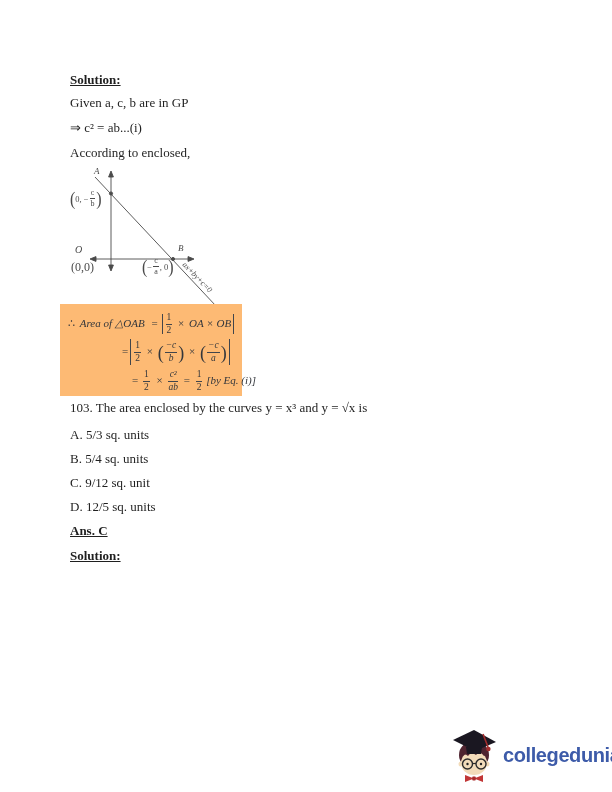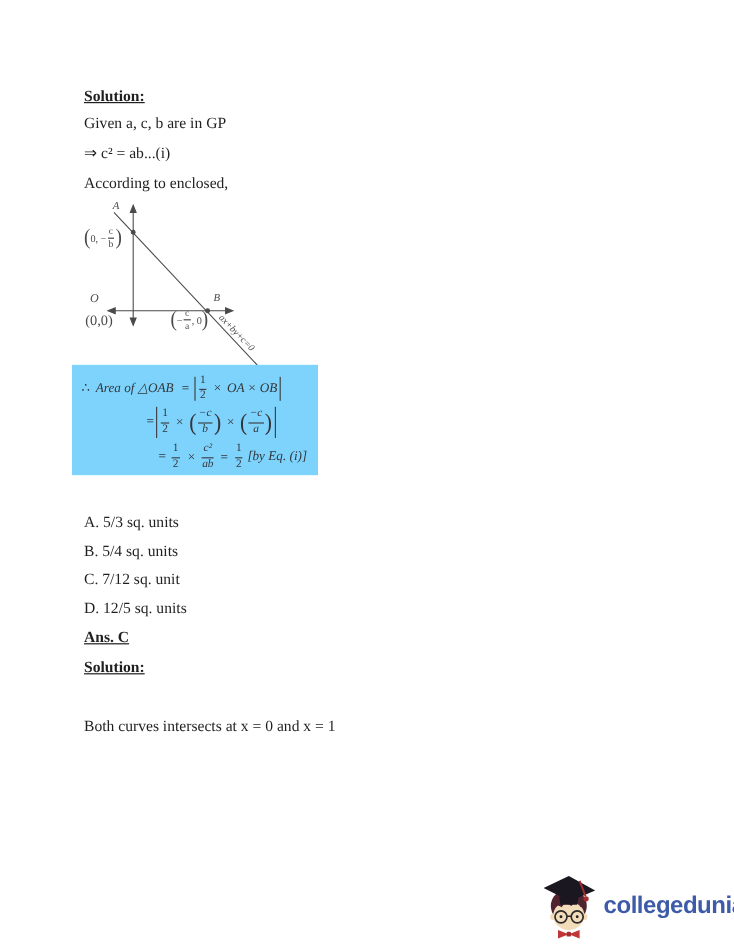--- a/index.html
+++ b/index.html
@@ -12,22 +12,22 @@
   .diagram svg{position:absolute;left:0;top:0;}
   .dlabel{position:absolute;font-size:9px;color:#4a4a4a;white-space:nowrap;line-height:1;}
   .ital{font-style:italic;}
   .coordlbl{display:inline-flex;align-items:center;font-size:8.5px;color:#4a4a4a;}
   .coordlbl .par{font-size:16px;font-weight:300;line-height:1;transform:scaleY(1.15);}
   .frac{display:inline-block;text-align:center;line-height:1;vertical-align:middle;margin:0 1px;}
   .frac .num{display:block;border-bottom:0.8px solid #4a4a4a;padding:0 1px 1px;}
   .frac .den{display:block;padding-top:1px;}
   .coordlbl .frac{font-size:8px;}
   
-  .mathblock{position:absolute;left:60px;top:304px;width:205px;height:92px;
-             background:#7dd3fc;font-size:11px;color:#33363b;}
+  .mathblock{position:absolute;left:60px;top:304px;width:182px;height:92px;
+             background:#fdba74;font-size:11px;color:#33363b;}
   .mrow{position:relative;white-space:nowrap;}
   .mrow1{padding:9px 0 0 8px;}
   .mrow2{padding:4px 0 0 62px;}
   .mrow3{padding:5px 0 0 72px;}
   .mfrac{font-size:9.5px;color:#33363b;}
   .mfrac .num{border-bottom:0.8px solid #41454b;}
   .vbar{display:inline-block;width:1px;background:#41454b;vertical-align:middle;margin:0 2px;}
   .vb1{height:20px;}
   .vb2{height:26px;}
   .bigp{font-size:18px;font-weight:300;vertical-align:middle;line-height:1;display:inline-block;transform:scaleY(1.1);}
@@ -109,39 +109,42 @@
       <span>=</span>
       <span class="frac mfrac msp"><span class="num">1</span><span class="den">2</span></span>
       <span class="msp">×</span>
       <span class="frac mfrac ital"><span class="num">c²</span><span class="den">ab</span></span>
       <span class="msp">=</span>
       <span class="frac mfrac"><span class="num">1</span><span class="den">2</span></span>
       <span class="ital">[by Eq. (i)]</span>
     </div>
   </div>
 
+  <div class="tline" style="top:400px">
+    <span>103.</span>
+    <span>The area enclosed by the curves y = x³ and y = √x is</span>
+  </div>
   <div class="tline" style="top:427px">
     <span>A.</span>
     <span>5/3 sq. units</span>
   </div>
   <div class="tline" style="top:451px">
     <span>B.</span>
     <span>5/4 sq. units</span>
   </div>
   <div class="tline" style="top:475px">
     <span>C.</span>
-    <span>7/12 sq. unit</span>
+    <span>9/12 sq. unit</span>
   </div>
   <div class="tline" style="top:499px">
     <span>D.</span>
     <span>12/5 sq. units</span>
   </div>
   <div class="tline bold" style="top:523px">Ans. C</div>
   <div class="tline bold" style="top:548px">Solution:</div>
-  <div class="tline" style="top:597px">Both curves intersects at x = 0 and x = 1</div>
 
   <div class="logo">
     <svg width="50" height="58" viewBox="0 0 50 58">
 
       <ellipse cx="24" cy="29" rx="15" ry="14" fill="#4f2430"></ellipse>
 
       <ellipse cx="24" cy="37" rx="13" ry="12" fill="#f3dcba"></ellipse>
 
       <ellipse cx="10.5" cy="38" rx="2" ry="2.6" fill="#f3dcba"></ellipse>
       <ellipse cx="37.5" cy="38" rx="2" ry="2.6" fill="#f3dcba"></ellipse>

